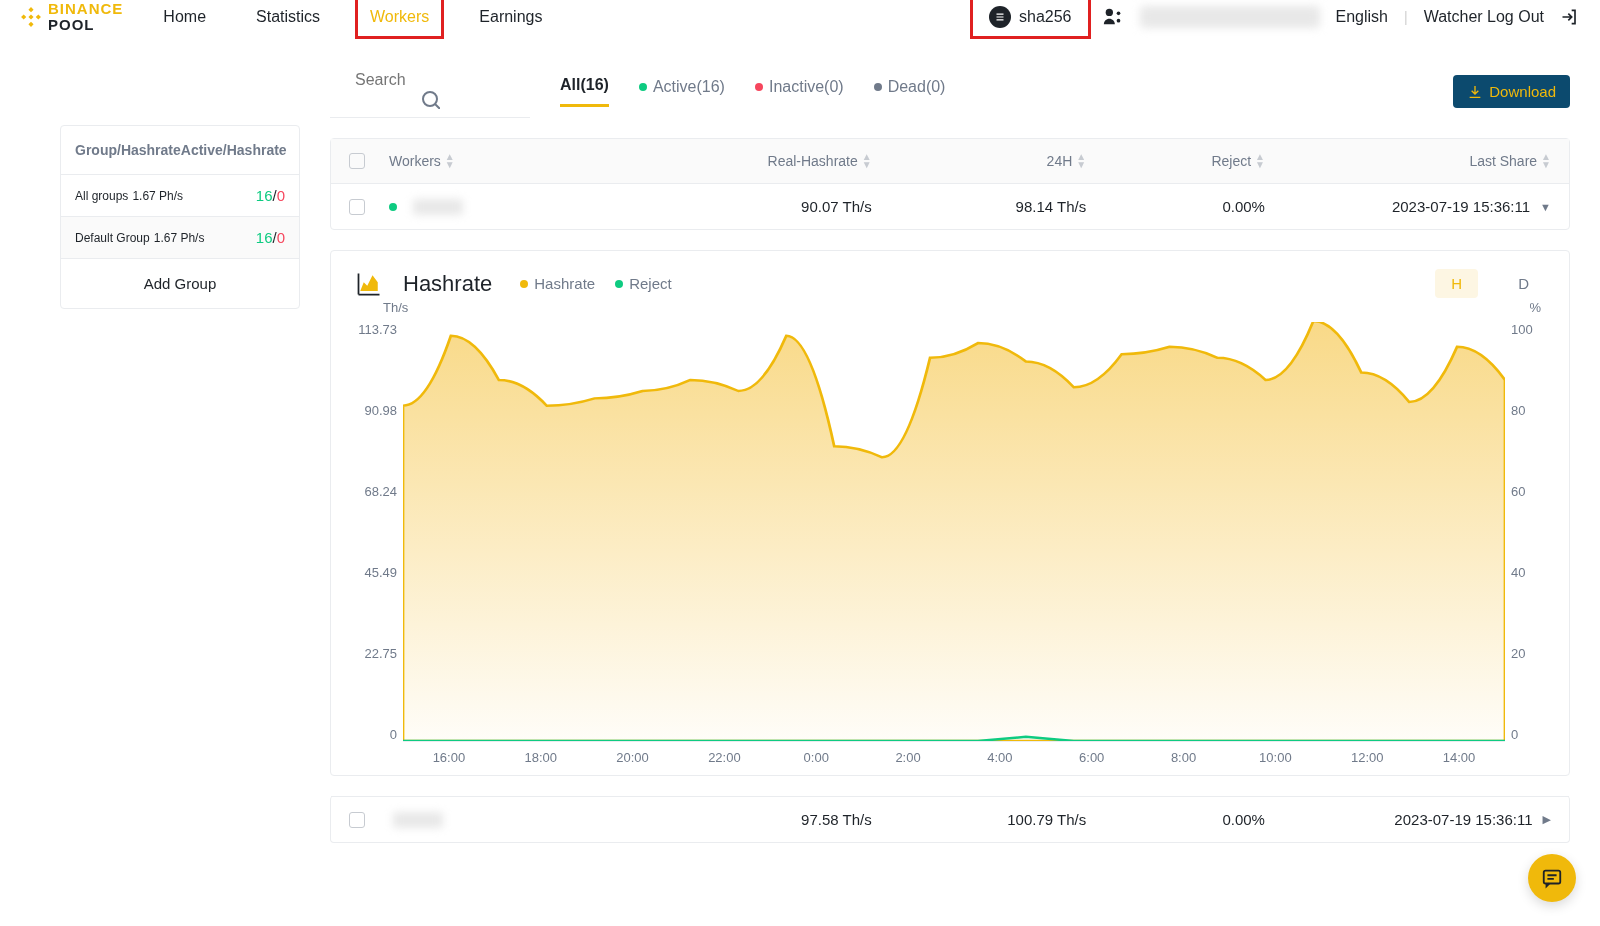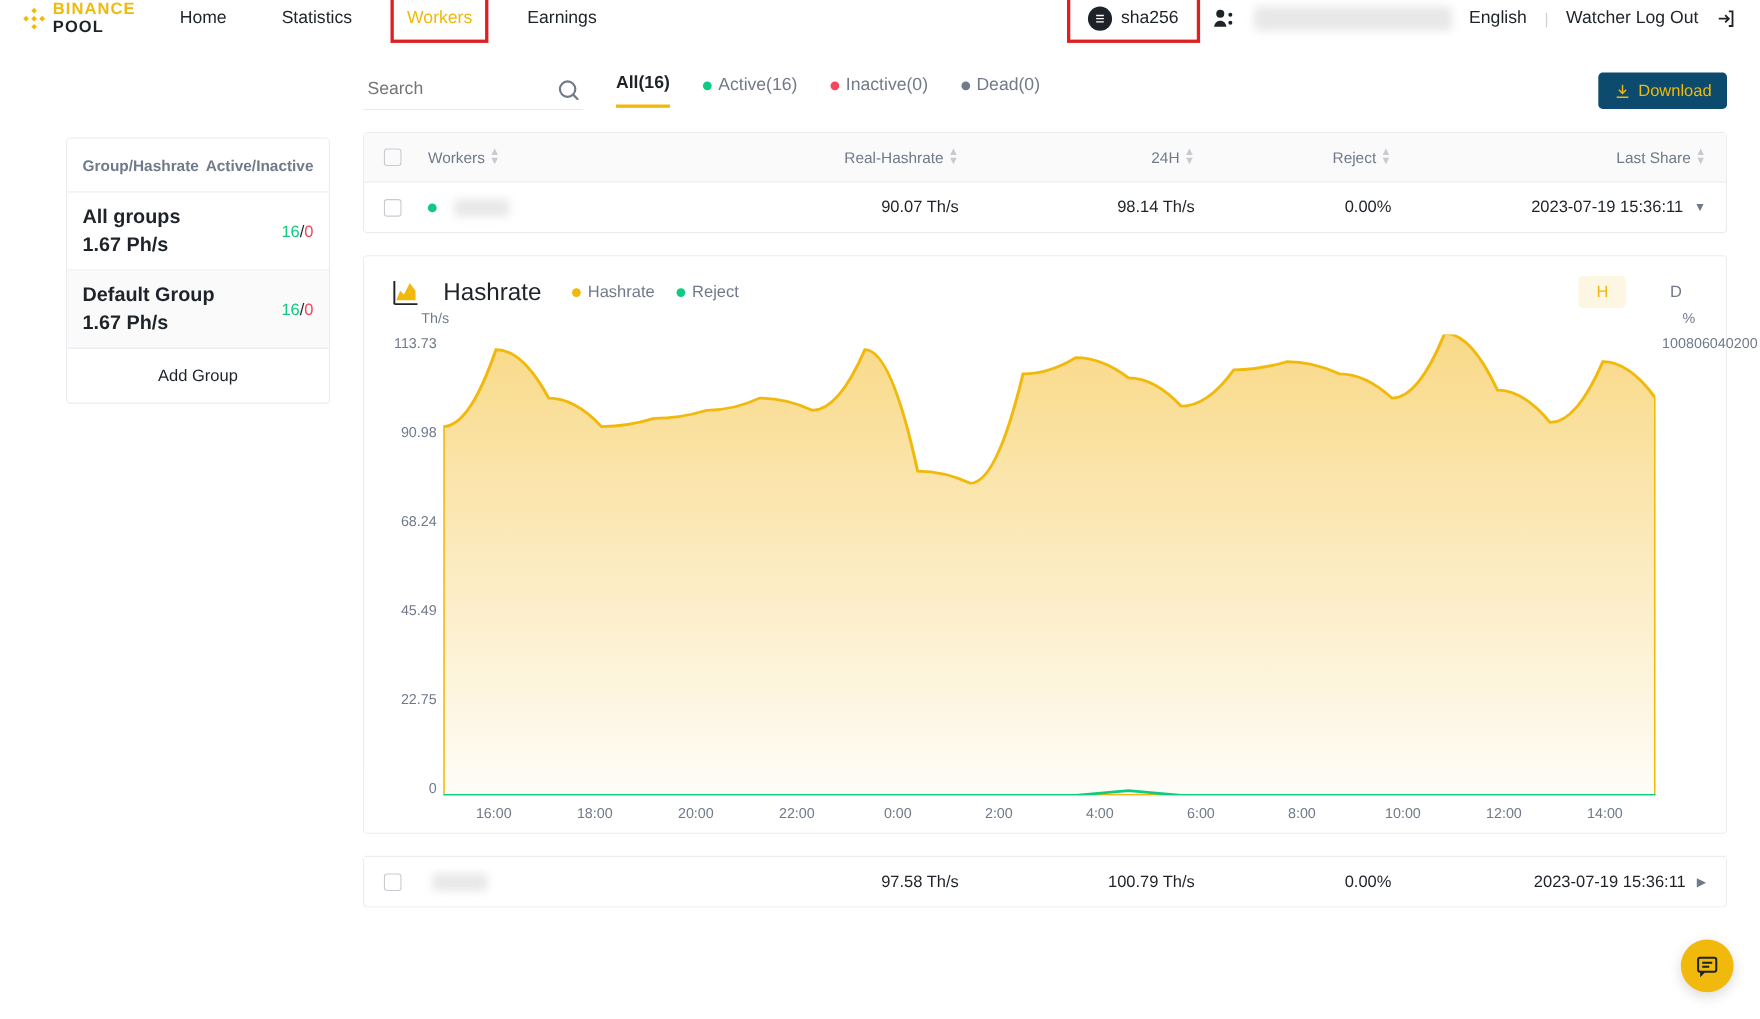--- a/index.html
+++ b/index.html
@@ -26,32 +26,32 @@
     .lang-sep { color: #d0d0d0; }
     .lang-text, .watcher-text { font-size: 16px; font-weight: 500; cursor: pointer; }
     .logout-icon { width: 20px; height: 20px; }
     
     
     .main { display: flex; padding: 30px 30px 0 60px; gap: 30px; }
     .sidebar { width: 240px; border: 1px solid #eaecef; border-radius: 4px; align-self: flex-start; margin-top: 60px; }
     .side-head { display: flex; justify-content: space-between; padding: 16px 14px; color: #707a8a; font-size: 14px; border-bottom: 1px solid #eaecef; font-weight: bold; }
     .side-row { padding: 12px 14px; border-bottom: 1px solid #eaecef; display: flex; justify-content: space-between; align-items: center; }
     .side-row:last-of-type { border-bottom: none; }
-    .side-row-left { display: flex; flex-direction: column; gap: 4px; font-size: 18px; font-weight: bold; }
+    .side-row-left { display: flex; flex-direction: row; gap: 4px; font-size: 12px; }
     .side-stat { font-size: 15px; }
     .stat-active { color: #0ecb81; }
     .stat-sep { color: #1e2329; }
     .stat-inactive { color: #f6465d; }
     .subgroup { background: #fafafa; }
     .add-group { text-align: center; padding: 16px; font-size: 15px; cursor: pointer; }
     
     
     .content { flex: 1; }
     .toolbar { display: flex; align-items: center; gap: 30px; margin-bottom: 20px; }
-    .search-wrap { display: flex; align-items: center; border-bottom: 1px solid #eaecef; padding: 6px 4px 8px; width: 200px; justify-content: space-between; }
+    .search-wrap { display: flex; align-items: center; border-bottom: 1px solid #eaecef; padding: 6px 4px 8px; width: 200px; justify-content: space-between; flex-direction: column; }
     .search-input { border: none; outline: none; font-size: 16px; width: 150px; color: #707a8a; background: transparent; }
     .search-icon { width: 20px; height: 20px; fill: #707a8a; }
     .tabs { display: flex; gap: 30px; align-items: center; }
     .tab { font-size: 16px; color: #707a8a; display: inline-flex; align-items: center; gap: 6px; cursor: pointer; padding-bottom: 10px; }
     .tab.active { color: #1e2329; font-weight: 700; border-bottom: 3px solid #f0b90b; }
     .dot { width: 8px; height: 8px; border-radius: 50%; display: inline-block; }
     .dot.green { background: #0ecb81; }
     .dot.red { background: #f6465d; }
     .dot.grey { background: #707a8a; }
     .download { margin-left: auto; background: #0c4a6e; color: #f0b90b; font-size: 15px; padding: 8px 14px; border-radius: 4px; display: inline-flex; align-items: center; gap: 6px; cursor: pointer; }
@@ -85,21 +85,21 @@
     .timeframe { margin-left: auto; display: flex; gap: 24px; align-items: center; }
     .tf-btn { color: #707a8a; font-size: 15px; padding: 6px 16px; border-radius: 4px; cursor: pointer; }
     .tf-btn.active { background: #fdf6e3; color: #f0b90b; }
     
     .chart-body { position: relative; height: 420px; display: flex; }
     .y-left { width: 48px; display: flex; flex-direction: column; justify-content: space-between; align-items: flex-end; font-size: 13px; color: #707a8a; padding-right: 6px; }
     .y-unit { position: absolute; top: -22px; font-size: 13px; color: #707a8a; }
     .y-unit.left { left: 28px; }
     .y-unit.right { right: 4px; }
     .plot { flex: 1; position: relative; border-bottom: 1px solid #eaecef; }
-    .y-right { width: 40px; display: flex; flex-direction: row; justify-content: space-between; font-size: 13px; color: #707a8a; padding-left: 6px; }
+    .y-right { width: 40px; display: flex; flex-direction: column; justify-content: space-between; font-size: 13px; color: #707a8a; padding-left: 6px; }
     .x-axis { display: flex; margin-left: 48px; margin-right: 40px; gap: 0; color: #707a8a; font-size: 13px; padding-top: 8px; align-items: flex-end; }
     .x-tick { flex: 1; text-align: center; }
     
     .area-svg { position: absolute; inset: 0; width: 100%; height: 100%; }
     .reject-line { stroke: #0ecb81; stroke-width: 2.5; fill: none; }
     
     
     .float-chat { position: fixed; right: 24px; bottom: 24px; width: 48px; height: 48px; border-radius: 50%; background: #f0b90b; display: flex; align-items: center; justify-content: center; cursor: pointer; box-shadow: 0 4px 12px rgba(0,0,0,0.15); }
     .chat-svg { width: 22px; height: 22px; }
   </style>
@@ -153,21 +153,21 @@
       <path d="M14 4h4v16h-4M10 8l4 4-4 4M14 12H3"></path>
     </svg>
   </div>
 </div>
 
 <div class="main">
 
   <aside class="sidebar">
     <div class="side-head">
       <span>Group/Hashrate</span>
-      <span>Active/Inactive</span>
+      <span>Active/Hashrate</span>
     </div>
     <div class="side-row">
       <div class="side-row-left">
         <span>All groups</span>
         <span>1.67 Ph/s</span>
       </div>
       <div class="side-stat">
         <span class="stat-active">16</span><span class="stat-sep">/</span><span class="stat-inactive">0</span>
       </div>
     </div>

